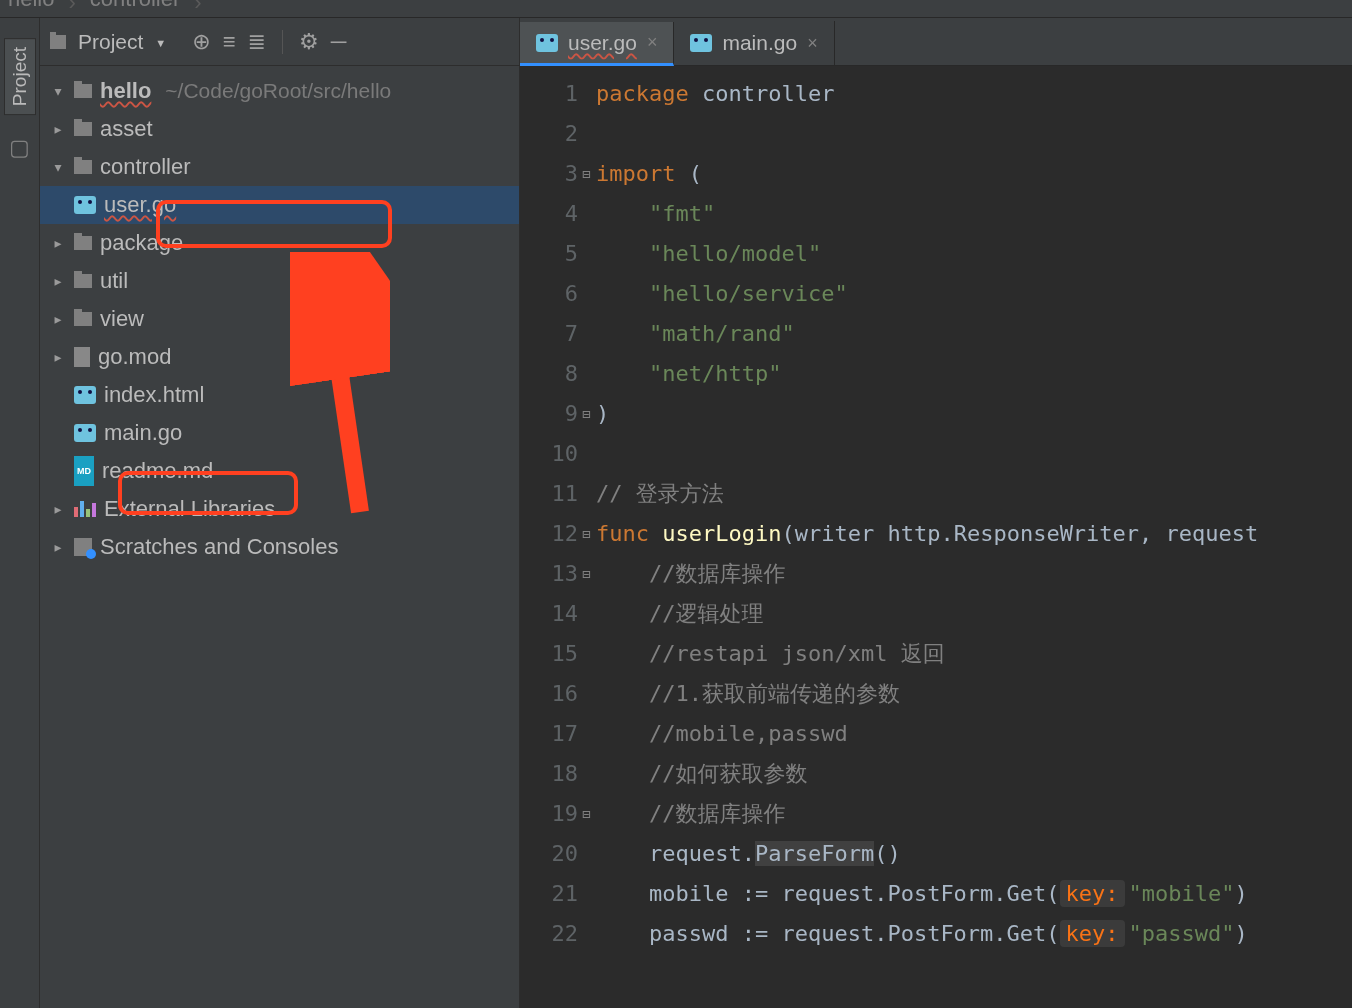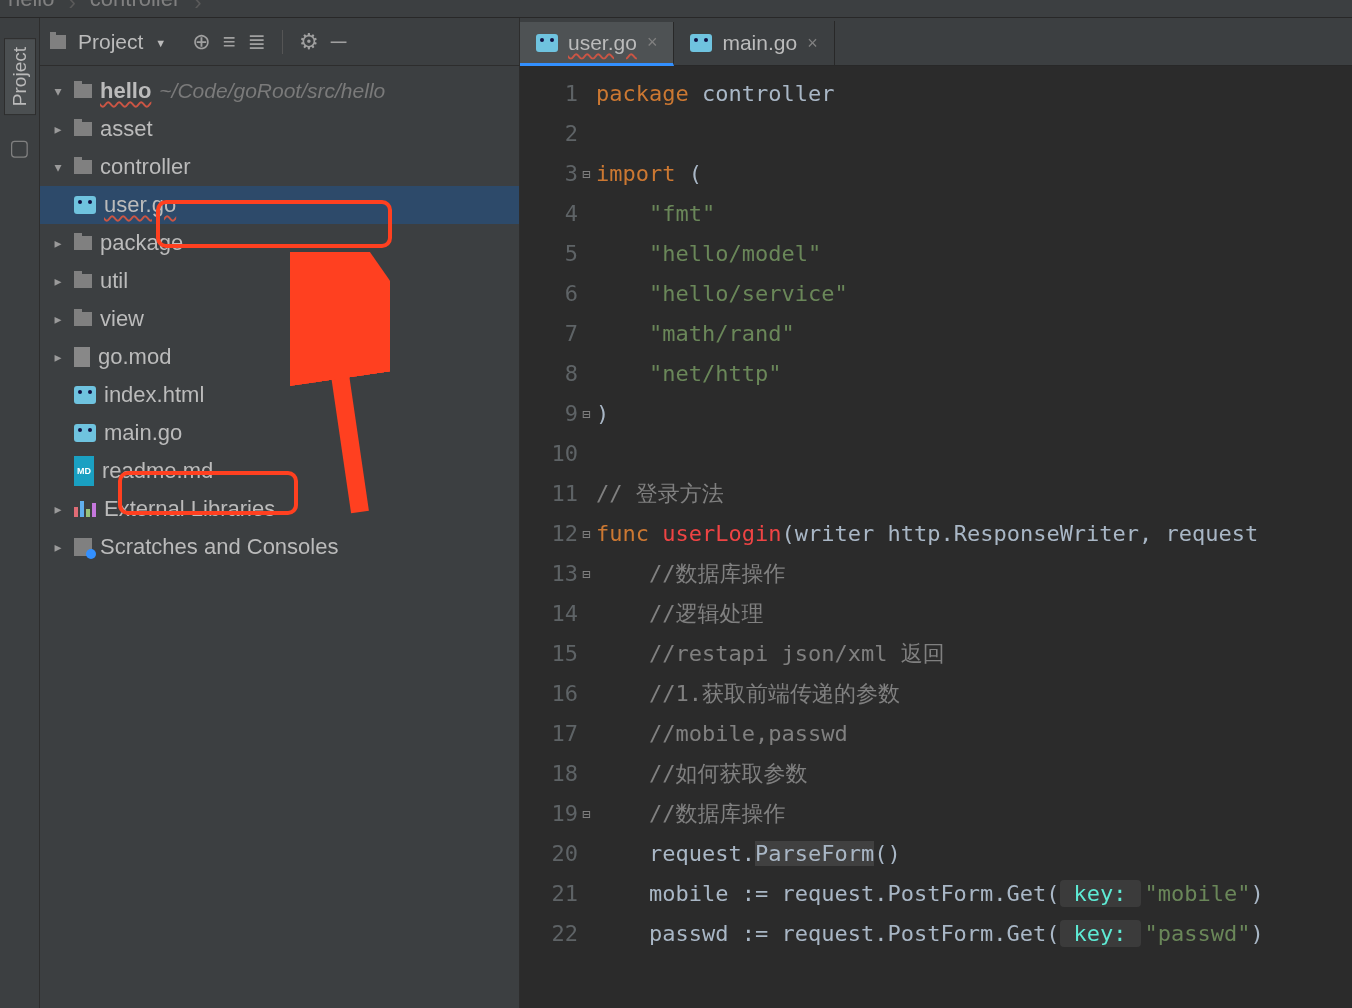--- a/index.html
+++ b/index.html
@@ -95,21 +95,21 @@
   .tree .scratch-icon {
     width:18px; height:18px; background:#808080; flex-shrink:0; position:relative;
   }
   .tree .scratch-icon::after{
     content:""; position:absolute; right:-4px; bottom:-3px;
     width:10px; height:10px; border-radius:50%;
     background:#3390ff;
   }
   .tree .label { color:#bbbbbb; }
   .tree .label.bold { font-weight:bold; }
-  .tree .hint { color:#7a7a7a; font-size:21px; font-style:italic;}
+  .tree .hint { color:#7a7a7a; font-size:21px; margin-left:6px;}
   .row .squiggle { text-decoration:underline wavy #cc5544 1.5px; text-underline-offset:3px;}
 
   
   .i1{padding-left:30px;} .i2{padding-left:70px;} .i0{padding-left:10px;}
 
   
   .hl-box {
     position:absolute; border:4px solid #ff4020; border-radius:10px;
     pointer-events:none;
   }
@@ -150,26 +150,26 @@
   }
   .fold-mark { position:absolute; left:0; }
   .src {
     padding-top:8px; flex:1; white-space:pre;
     color:#a9b7c6;
   }
   .kw { color:#cc7832; }       
   .pkg-name { color:#a9b7c6; }
   .str { color:#6a8759; }
   .comment { color:#808080; }
-  .fn-name { color:#ef4444; }
+  .fn-name { color:#fef9c3; }
   .type { color:#a9b7c6; }
   .ident { color:#a9b7c6; }
   .param-hint {
-    background:#3b3b3b; color:#5eead4; border-radius:4px;
-    padding:1px 14px; margin-right:4px;
+    background:#3b3b3b; color:#f97316; border-radius:4px;
+    padding:1px 6px; margin-right:4px;
     font-family:Menlo,monospace;
   }
   .hl-call { background:#404040; }
 
   
   .gopher {
     width:22px; height:18px; background:#6fc3df; border-radius:3px;
     display:inline-block; position:relative; flex-shrink:0;
   }
   .gopher::before, .gopher::after{

